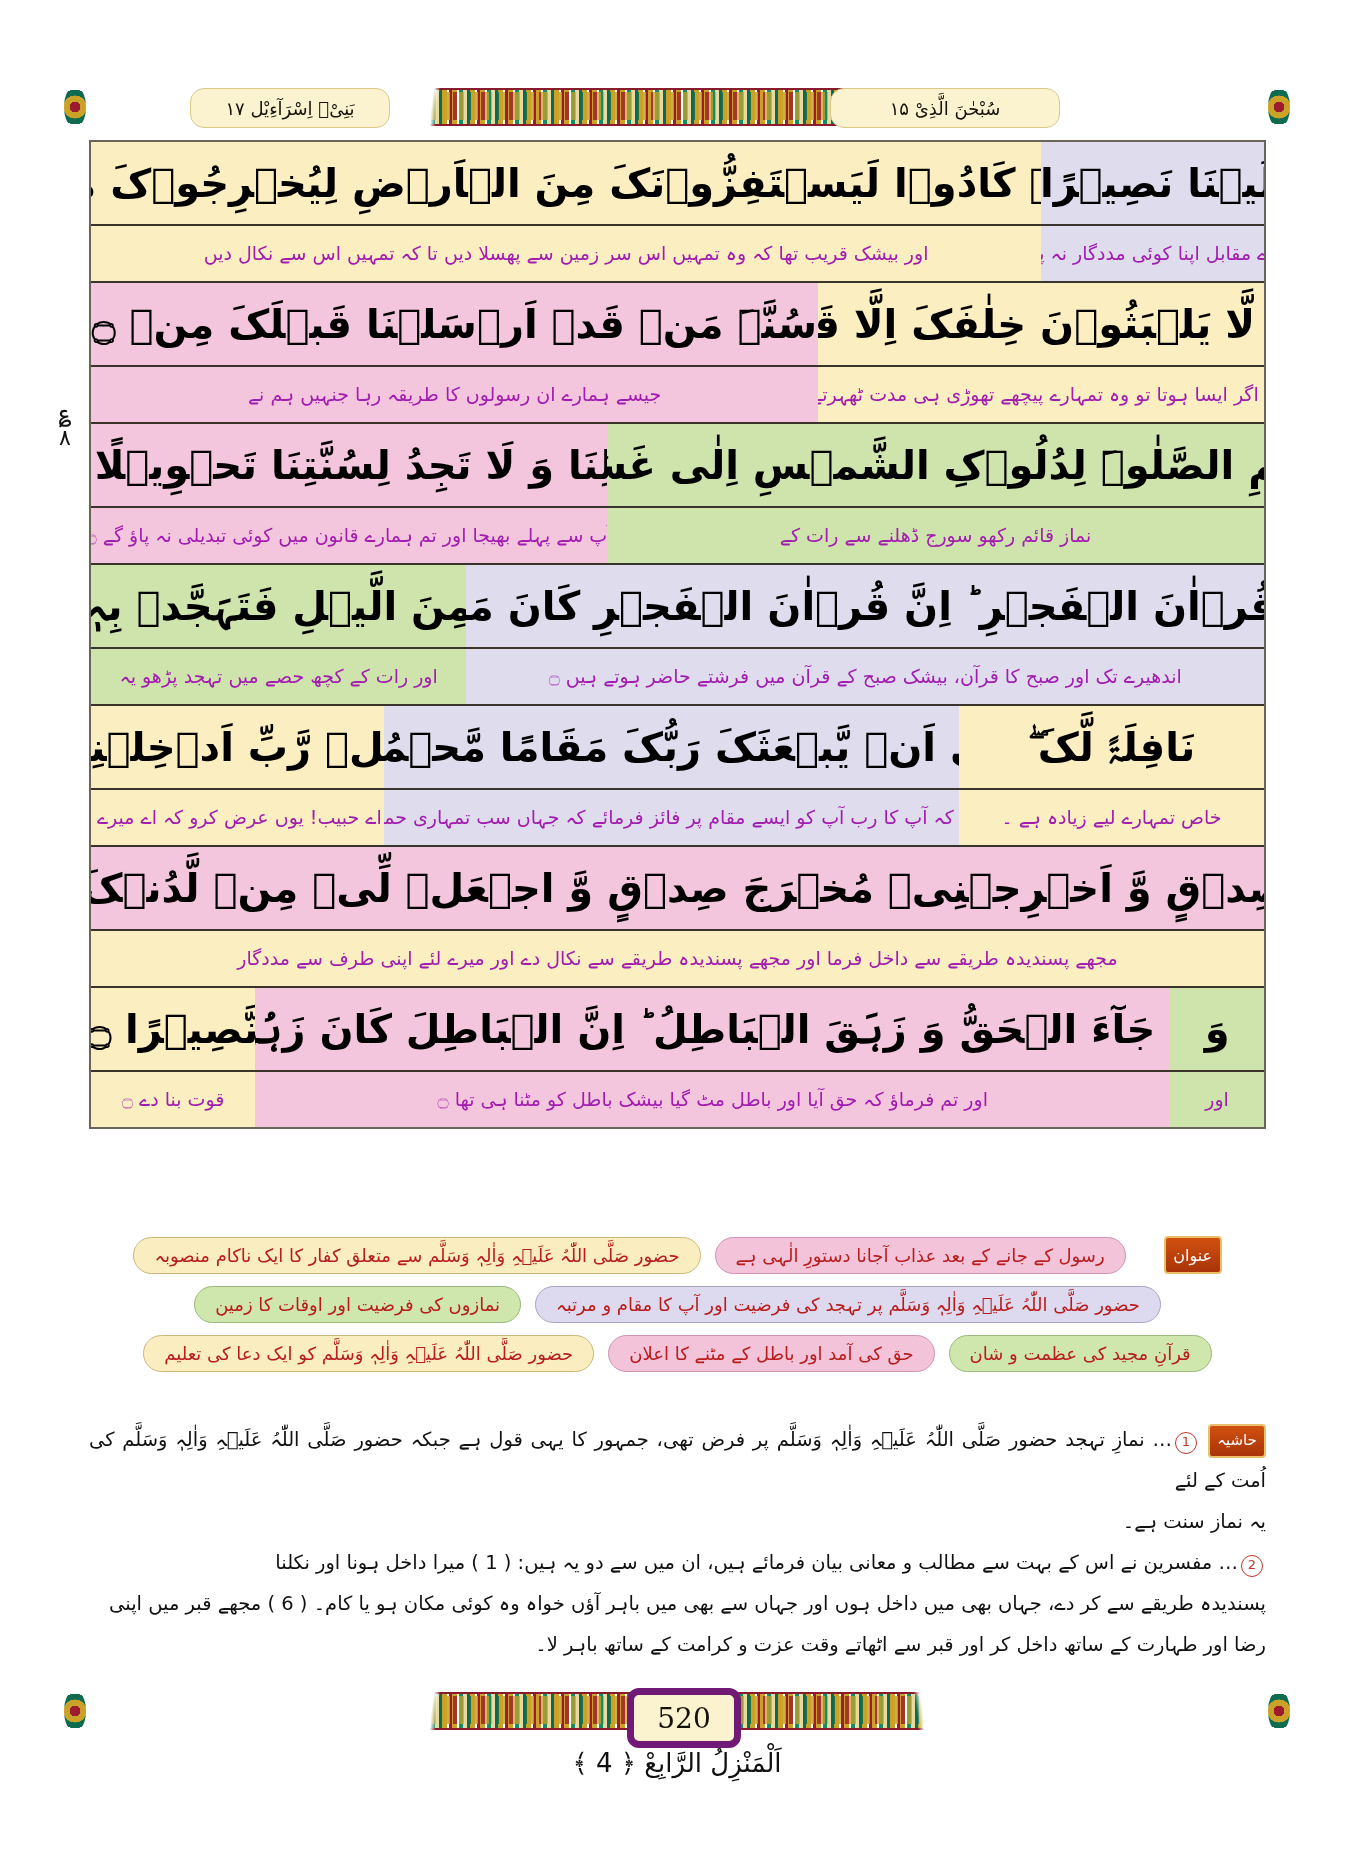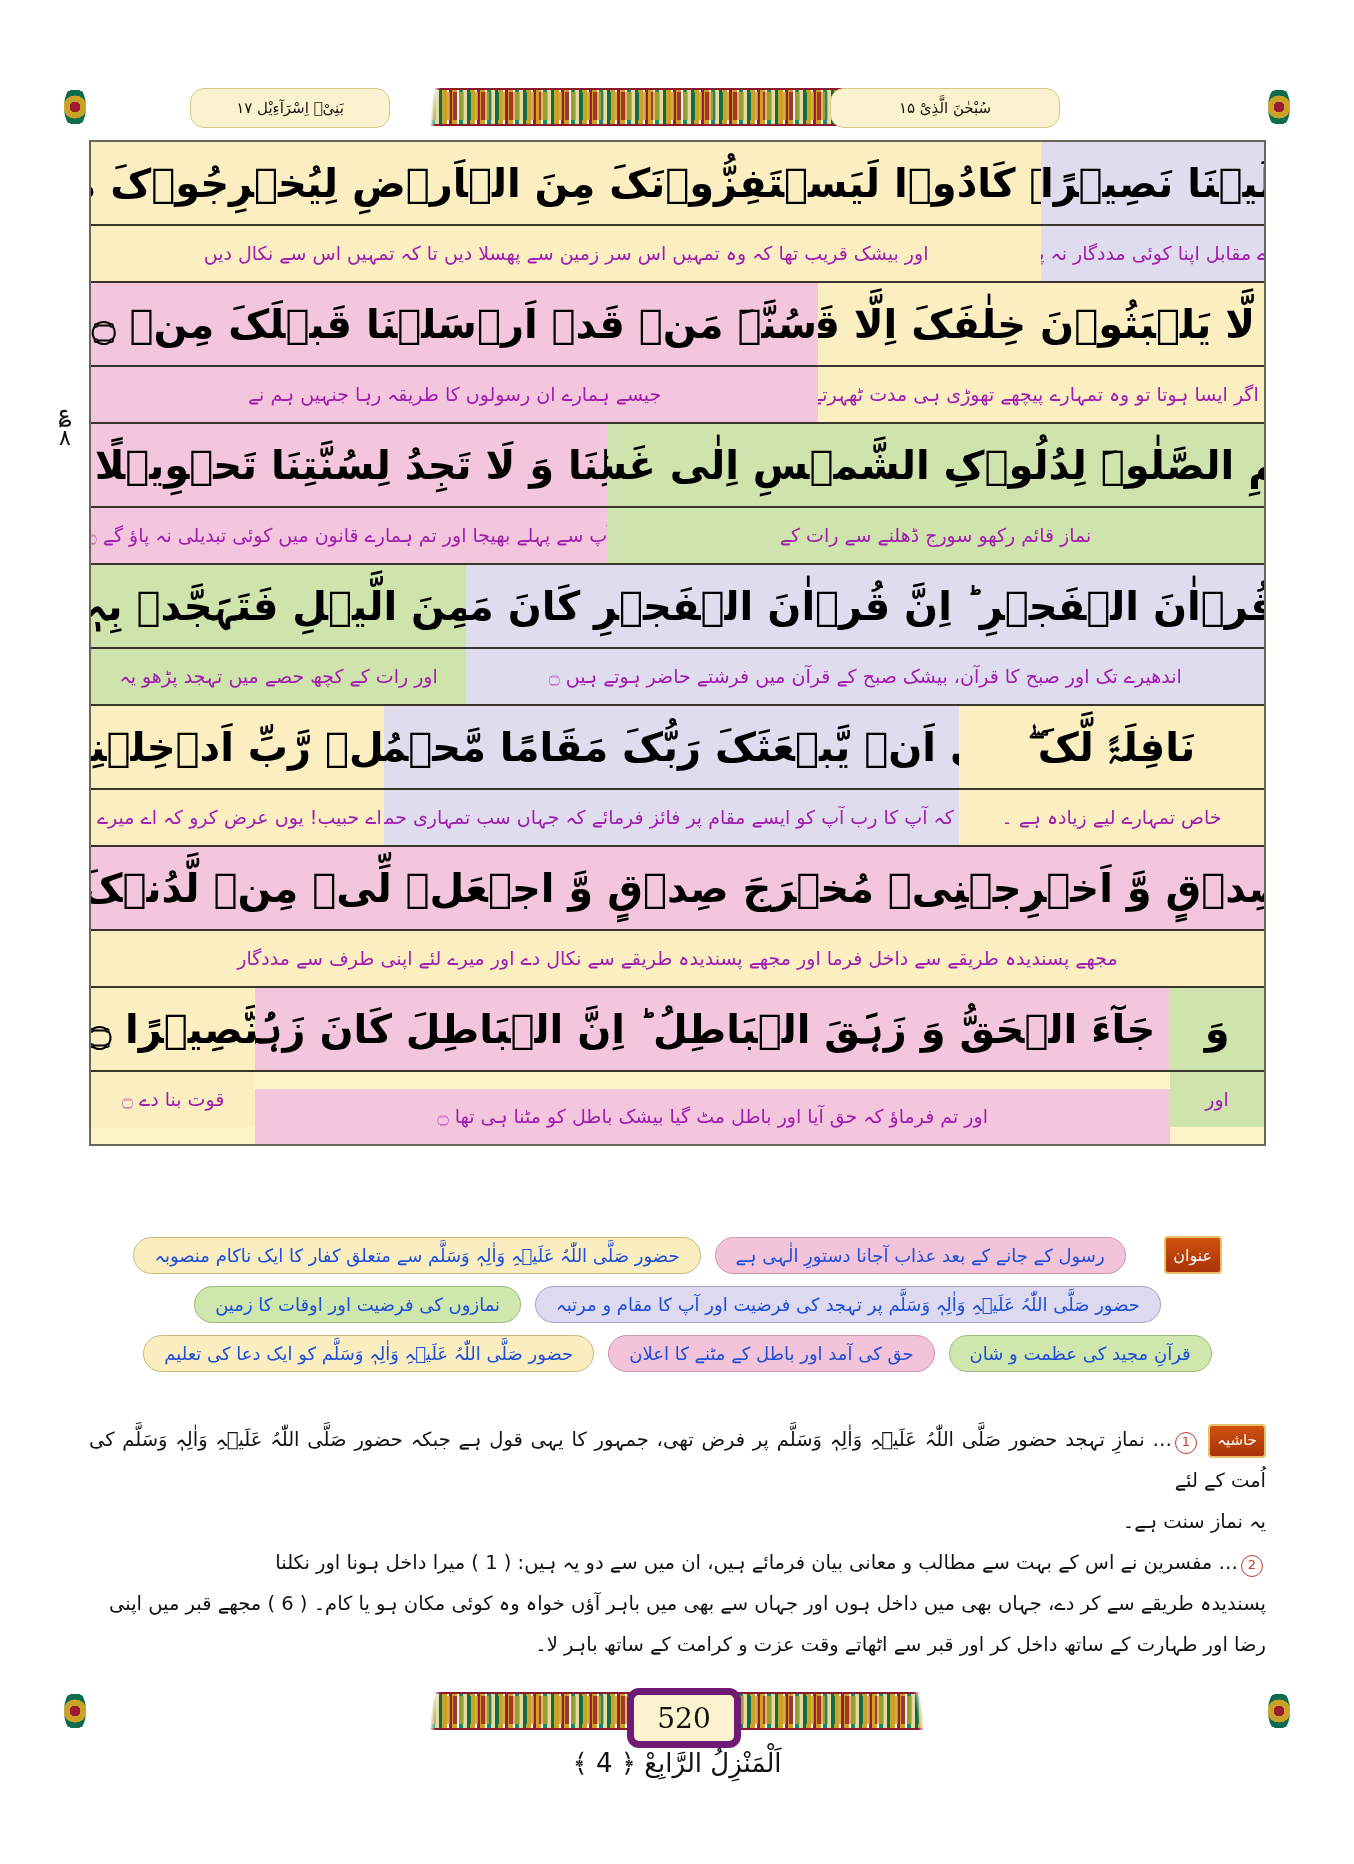--- a/index.html
+++ b/index.html
@@ -58,21 +58,21 @@
   .orn-cap.r{left:1268px;}
   .orn-cap.bl{top:1690px;left:64px;}
   .orn-cap.br{top:1690px;left:1268px;}
 
   
   .cartouche{
     position:absolute;top:88px;height:40px;
     background:#fbf3cf;border:1px solid #d9c88a;border-radius:14px;
     display:flex;align-items:center;justify-content:center;
     font-family:"DejaVu Sans","Liberation Sans",sans-serif;
-    font-size:15px;color:#15110b;direction:rtl;white-space:nowrap;
+    font-size:18px;color:#15110b;direction:rtl;white-space:nowrap;
     padding:0 10px;box-sizing:border-box;z-index:5;
   }
   .cart-left{left:190px;width:200px;}
   .cart-right{left:830px;width:230px;}
 
   
   .mushaf{
     position:absolute;left:89px;top:140px;width:1177px;
     border:2px solid #6b6458;box-sizing:border-box;
     background:#fdf3c8;
@@ -115,21 +115,21 @@
              gap:14px;margin-bottom:12px;}
   .badge{
     width:54px;height:34px;border-radius:4px;flex:0 0 auto;
     background:linear-gradient(180deg,#d1500f 0%,#a83409 100%);
     border:2px solid #e8c06a;
     display:flex;align-items:center;justify-content:center;
     color:#fff;font-size:16px;direction:rtl;margin-left:24px;
   }
   .pill{
     border-radius:26px;border:1px solid #8e8a7e;
-    padding:7px 20px;font-size:18px;color:#1d4ed8;direction:rtl;
+    padding:7px 20px;font-size:18px;color:#b91c1c;direction:rtl;
     white-space:nowrap;display:flex;align-items:center;justify-content:center;
     min-height:34px;box-sizing:border-box;
   }
   .p-cream{background:#faeec1;border-color:#cbb878;}
   .p-pink{background:#f3c3da;border-color:#cf93b4;}
   .p-lav{background:#ddd9ee;border-color:#a9a4c6;}
   .p-green{background:#cfe6ac;border-color:#9ab97a;}
 
   
   .footnote{
@@ -235,21 +235,21 @@
       <div class="row ur">
         <div class="seg ur c-cream" style="width: 100%;">مجھے پسندیدہ طریقے سے داخل فرما اور مجھے پسندیدہ طریقے سے نکال دے اور میرے لئے اپنی طرف سے مددگار</div>
       </div>
       <div class="row ar">
         <div class="seg ar c-green" style="width: 8%;">وَ</div>
         <div class="seg ar c-pink" style="width: 78%;">وَ قُلۡ جَآءَ الۡحَقُّ وَ زَہَقَ الۡبَاطِلُ ؕ اِنَّ الۡبَاطِلَ کَانَ زَہُوۡقًا ۝</div>
         <div class="seg ar c-cream" style="width: 14%;">نَّصِیۡرًا ۝</div>
       </div>
       <div class="row ur">
         <div class="seg ur c-green" style="width: 8%;">اور</div>
-        <div class="seg ur c-pink" style="width: 78%; margin-top: 17px;">اور تم فرماؤ کہ حق آیا اور باطل مٹ گیا بیشک باطل کو مٹنا ہی تھا ۝</div>
+        <div class="seg ur c-pink" style="width: 78%;">اور تم فرماؤ کہ حق آیا اور باطل مٹ گیا بیشک باطل کو مٹنا ہی تھا ۝</div>
         <div class="seg ur c-cream" style="width: 14%;">قوت بنا دے ۝</div>
       </div>
     </div>
 
   <div class="topics" id="topics">
       <div class="topic-row">
         <div class="badge">عنوان</div>
         <div class="pill p-pink">رسول کے جانے کے بعد عذاب آجانا دستورِ الٰہی ہے</div>
         <div class="pill p-cream">حضور صَلَّی اللّٰہُ عَلَیۡہِ وَاٰلِہٖ وَسَلَّم سے متعلق کفار کا ایک ناکام منصوبہ</div>
       </div>

